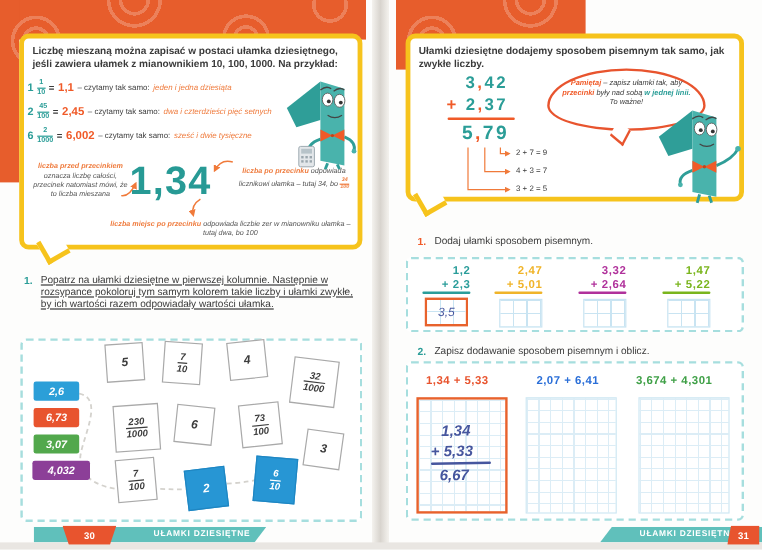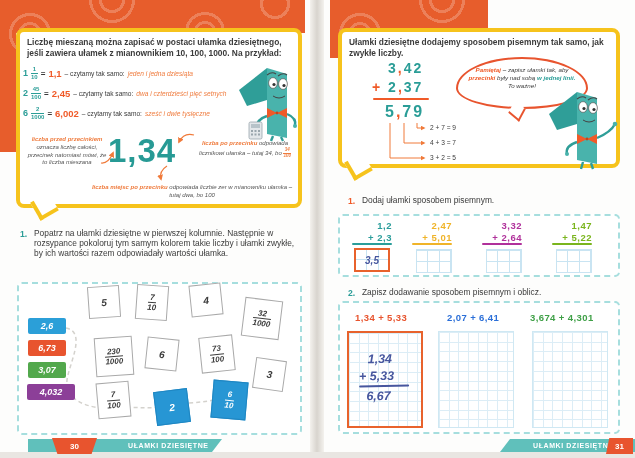--- a/index.html
+++ b/index.html
@@ -81,21 +81,21 @@
   .prob{position:absolute;top:4px;width:44px;}
   .prob .a,.prob .b{text-align:right;font-weight:bold;font-size:9.5px;letter-spacing:0.5px;height:11.5px;}
   .prob .rule{height:2px;border-radius:1px;margin:0 0 0 4px;width:40px;}
   .mini-grid{width:34px;height:22px;border:1px solid #c9e4f2;box-sizing:content-box;background-color:#fff;
      background-image:repeating-linear-gradient(90deg,transparent 0 10.3px,#c9e4f2 10.3px 11.3px),
                       repeating-linear-gradient(0deg,transparent 0 10px,#c9e4f2 10px 11px);}
   .prob .grid-plain{margin:4px 0 0 8px;}
   .ans-wrap{position:relative;margin:3px 0 0 6px;border:2px solid #e8622c;width:36px;height:24px;box-sizing:border-box;background:#fff;}
   .ans-wrap .mini-grid{width:32px;height:20px;border:none;}
   .ans{position:absolute;inset:0;display:flex;align-items:center;justify-content:center;
-       font-style:italic;font-weight:bold;color:#46569e;font-size:10px;}
+       font-style:italic;font-weight:normal;color:#46569e;font-size:10px;}
   .t2label{position:absolute;top:9px;font-size:9.5px;font-weight:bold;letter-spacing:0.4px;white-space:nowrap;}
   .paper{position:absolute;width:76px;height:97px;box-sizing:border-box;background-color:#fff;border:1px solid #cfe8f3;
      background-image:repeating-linear-gradient(#dcedf6 0 1px,transparent 1px 9.7px),
                       repeating-linear-gradient(90deg,#dcedf6 0 1px,transparent 1px 9.7px);}
   .paper.solved{border:2.5px solid #e8622c;}
   .hand{position:absolute;left:10px;top:18px;font-style:italic;font-weight:bold;color:#46569e;
         font-size:12.5px;line-height:16.5px;transform:rotate(-1deg);}
   .hand .r1{padding-left:9px;}
   .hand .r3{padding-left:7px;}
   .hand .hrule{width:50px;height:2px;background:#46569e;border-radius:1px;margin:1px 0;}
@@ -214,21 +214,21 @@
             <marker id="ah3" markerWidth="5" markerHeight="5" refX="3.5" refY="2.5" orient="auto">
               <path d="M0,0 L5,2.5 L0,5 Z" fill="#f07a3a"></path>
             </marker>
           </defs>
         <path d="M11,2 Q3,7 5,15" stroke="#f07a3a" stroke-width="1.2" fill="none" marker-end="url(#ah3)"></path>
       </svg>
     </div>
     <div class="ytail yt-l"></div>
 
     <span class="task-num" style="left:20px;top:229px;color:#2a9d97;">1.</span>
-    <div class="task-text" style="left:34px;top:229px;width:266px;">Popatrz na ułamki dziesiętne w pierwszej kolumnie. Następnie w rozsypance pokoloruj tym samym kolorem takie liczby i ułamki zwykłe, by ich wartości razem odpowiadały wartości ułamka.</div>
+    <div class="task-text" style="left:34px;top:229px;width:266px;text-decoration:underline;">Popatrz na ułamki dziesiętne w pierwszej kolumnie. Następnie w rozsypance pokoloruj tym samym kolorem takie liczby i ułamki zwykłe, by ich wartości razem odpowiadały wartości ułamka.</div>
 
     <div class="dashbox db-l">
       <svg class="connector" width="281" height="149" viewBox="0 0 281 149">
         <path d="M47,44 C68,48 50,80 48,96 C46,116 68,126 98,124 C118,122 132,126 148,122 C162,118 186,120 200,114" stroke="#d4d2cd" stroke-width="1.5" stroke-dasharray="4 3" fill="none"></path>
       </svg>
 
       <div class="chip" style="left: 9px; top: 34px; width: 38px; background-color: rgb(43, 159, 216);">2,6</div>
       <div class="chip" style="left: 9px; top: 56px; width: 38px; background-color: rgb(232, 84, 46);">6,73</div>
       <div class="chip" style="left: 9px; top: 78px; width: 38px; background-color: rgb(82, 168, 76);">3,07</div>
       <div class="chip" style="left: 8px; top: 100px; width: 48px; background-color: rgb(140, 63, 152);">4,032</div>

